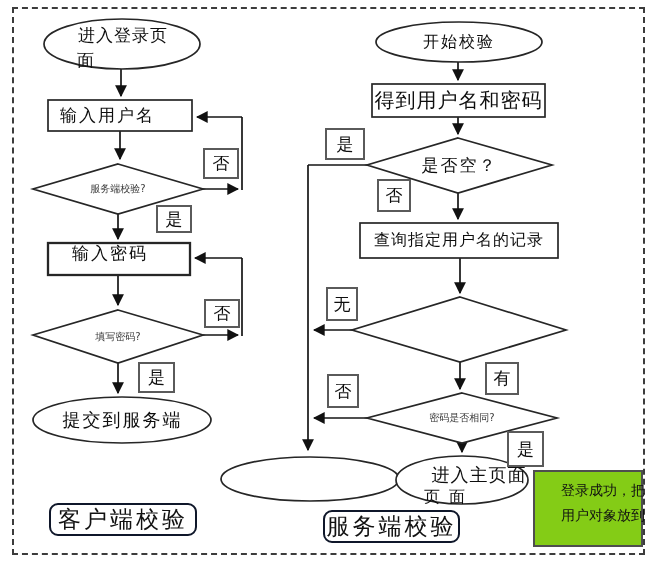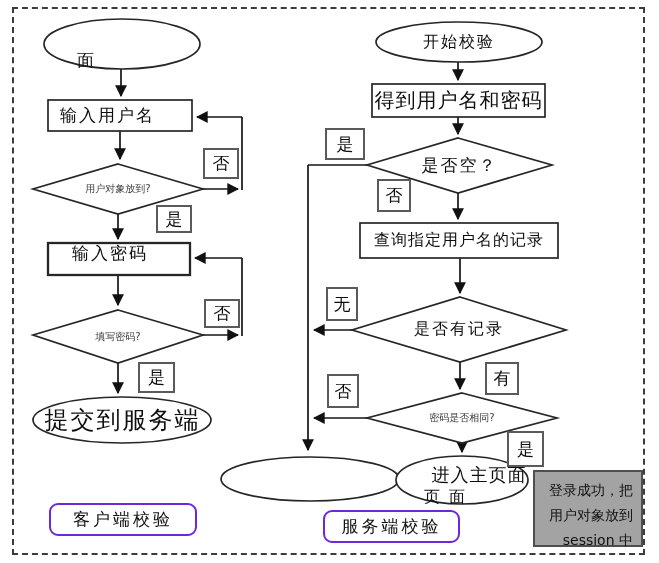--- a/index.html
+++ b/index.html
@@ -18,26 +18,26 @@
   .txt{position:absolute;display:flex;align-items:center;color:#0e0e0e;}
   .txt.center{justify-content:center;}
   .small{font-size:10px;color:#3a3a3a;letter-spacing:0px;}
   .labelbox{
     position:absolute;display:flex;align-items:center;justify-content:center;
     background:#ffffff;border:2px solid #5a5a5a;font-size:17px;color:#0e0e0e;
     box-sizing:border-box;
   }
   .roundbox{
     position:absolute;display:flex;align-items:center;justify-content:center;
-    background:#ffffff;border:2px solid #6d28d9;border-radius:9px;
-    font-size:17px;letter-spacing:3px;box-sizing:border-box;
+    background:#ffffff;border:2px solid #0f172a;border-radius:9px;
+    font-size:23px;letter-spacing:3px;box-sizing:border-box;
   }
   .notebox{
-    position:absolute;background:#a3a3a3;border:2px solid #4e4e4e;
-    box-sizing:border-box;font-size:14px;line-height:25px;padding:6px 8px 0 10px;text-align:right;
+    position:absolute;background:#84cc16;border:2px solid #4e4e4e;
+    box-sizing:border-box;font-size:14px;line-height:25px;padding:6px 8px 0 26px;
   }
   .notebox span{display:block;white-space:nowrap;}
 </style>
 </head>
 <body>
 
 <div class="canvas">
 
   <div class="outer-border"></div>
 
@@ -81,61 +81,60 @@
     <ellipse class="shape" cx="459" cy="42" rx="83" ry="20"></ellipse>
     <rect class="shape" x="372" y="84" width="173" height="33"></rect>
     <polygon class="shape" points="458,138 552,165 458,193 367,165"></polygon>
     <rect class="shape" x="360" y="223" width="198" height="35"></rect>
     <polygon class="shape" points="460,297 566,330 460,362 352,330"></polygon>
     <polygon class="shape" points="462,393 557,418 462,443 367,418"></polygon>
     <ellipse class="shape" cx="310" cy="479" rx="89" ry="22"></ellipse>
     <ellipse class="shape" cx="462" cy="480" rx="66" ry="24"></ellipse>
   </svg>
 
+  <div class="txt" style="left:78px;top:24px;font-size:17px;letter-spacing:1px;">进入登录页</div>
   <div class="txt" style="left:77px;top:49px;font-size:17px;">面</div>
 
   <div class="txt" style="left:60px;top:100px;width:132px;height:31px;font-size:17px;letter-spacing:2px;">输入用户名</div>
 
-  <div class="txt center small" style="left:33px;top:164px;width:170px;height:50px;">用户对象放到?</div>
+  <div class="txt center small" style="left:33px;top:164px;width:170px;height:50px;">服务端校验?</div>
   <div class="labelbox" style="left:203px;top:148px;width:36px;height:31px;">否</div>
   <div class="labelbox" style="left:156px;top:205px;width:36px;height:28px;">是</div>
 
   <div class="txt" style="left:72px;top:243px;width:118px;height:20px;font-size:17px;letter-spacing:2px;">输入密码</div>
 
   <div class="txt center small" style="left:33px;top:310px;width:170px;height:53px;">填写密码?</div>
   <div class="labelbox" style="left:204px;top:299px;width:36px;height:29px;">否</div>
   <div class="labelbox" style="left:138px;top:362px;width:37px;height:31px;">是</div>
 
-  <div class="txt center" style="left:33px;top:397px;width:179px;height:46px;font-size:24px;letter-spacing:2px;">提交到服务端</div>
+  <div class="txt center" style="left:33px;top:397px;width:179px;height:46px;font-size:18px;letter-spacing:2px;">提交到服务端</div>
 
   <div class="roundbox" style="left:49px;top:503px;width:148px;height:33px;">客户端校验</div>
 
   <div class="txt center" style="left:376px;top:22px;width:166px;height:40px;font-size:16px;letter-spacing:2px;">开始校验</div>
 
   <div class="txt center" style="left:372px;top:84px;width:173px;height:33px;font-size:20px;letter-spacing:1px;">得到用户名和密码</div>
 
   <div class="txt center" style="left:367px;top:138px;width:185px;height:55px;font-size:17px;letter-spacing:2px;">是否空？</div>
   <div class="labelbox" style="left:325px;top:128px;width:40px;height:32px;">是</div>
   <div class="labelbox" style="left:377px;top:179px;width:34px;height:33px;">否</div>
 
   <div class="txt center" style="left:360px;top:223px;width:198px;height:35px;font-size:16px;letter-spacing:1px;">查询指定用户名的记录</div>
 
-  <div class="txt center" style="left:352px;top:297px;width:214px;height:65px;font-size:16px;letter-spacing:2px;">是否有记录</div>
   <div class="labelbox" style="left:326px;top:287px;width:32px;height:34px;">无</div>
   <div class="labelbox" style="left:485px;top:362px;width:34px;height:33px;">有</div>
 
   <div class="txt center small" style="left:367px;top:393px;width:190px;height:50px;">密码是否相同?</div>
   <div class="labelbox" style="left:327px;top:374px;width:32px;height:34px;">否</div>
   <div class="labelbox" style="left:507px;top:431px;width:37px;height:36px;">是</div>
 
 
   <div class="txt center" style="left:396px;top:460px;width:132px;height:30px;font-size:18px;letter-spacing:1px;padding-left:17px;">进入主页面</div>
   <div class="txt" style="left:424px;top:487px;font-size:16px;letter-spacing:2px;">页 面</div>
 
   <div class="notebox" style="left:533px;top:470px;width:110px;height:77px;">
     <span>登录成功，把</span>
     <span>用户对象放到</span>
-    <span>session 中</span>
   </div>
 
   <div class="roundbox" style="left:323px;top:510px;width:137px;height:33px;">服务端校验</div>
 
 </div>
 
 </body></html>

